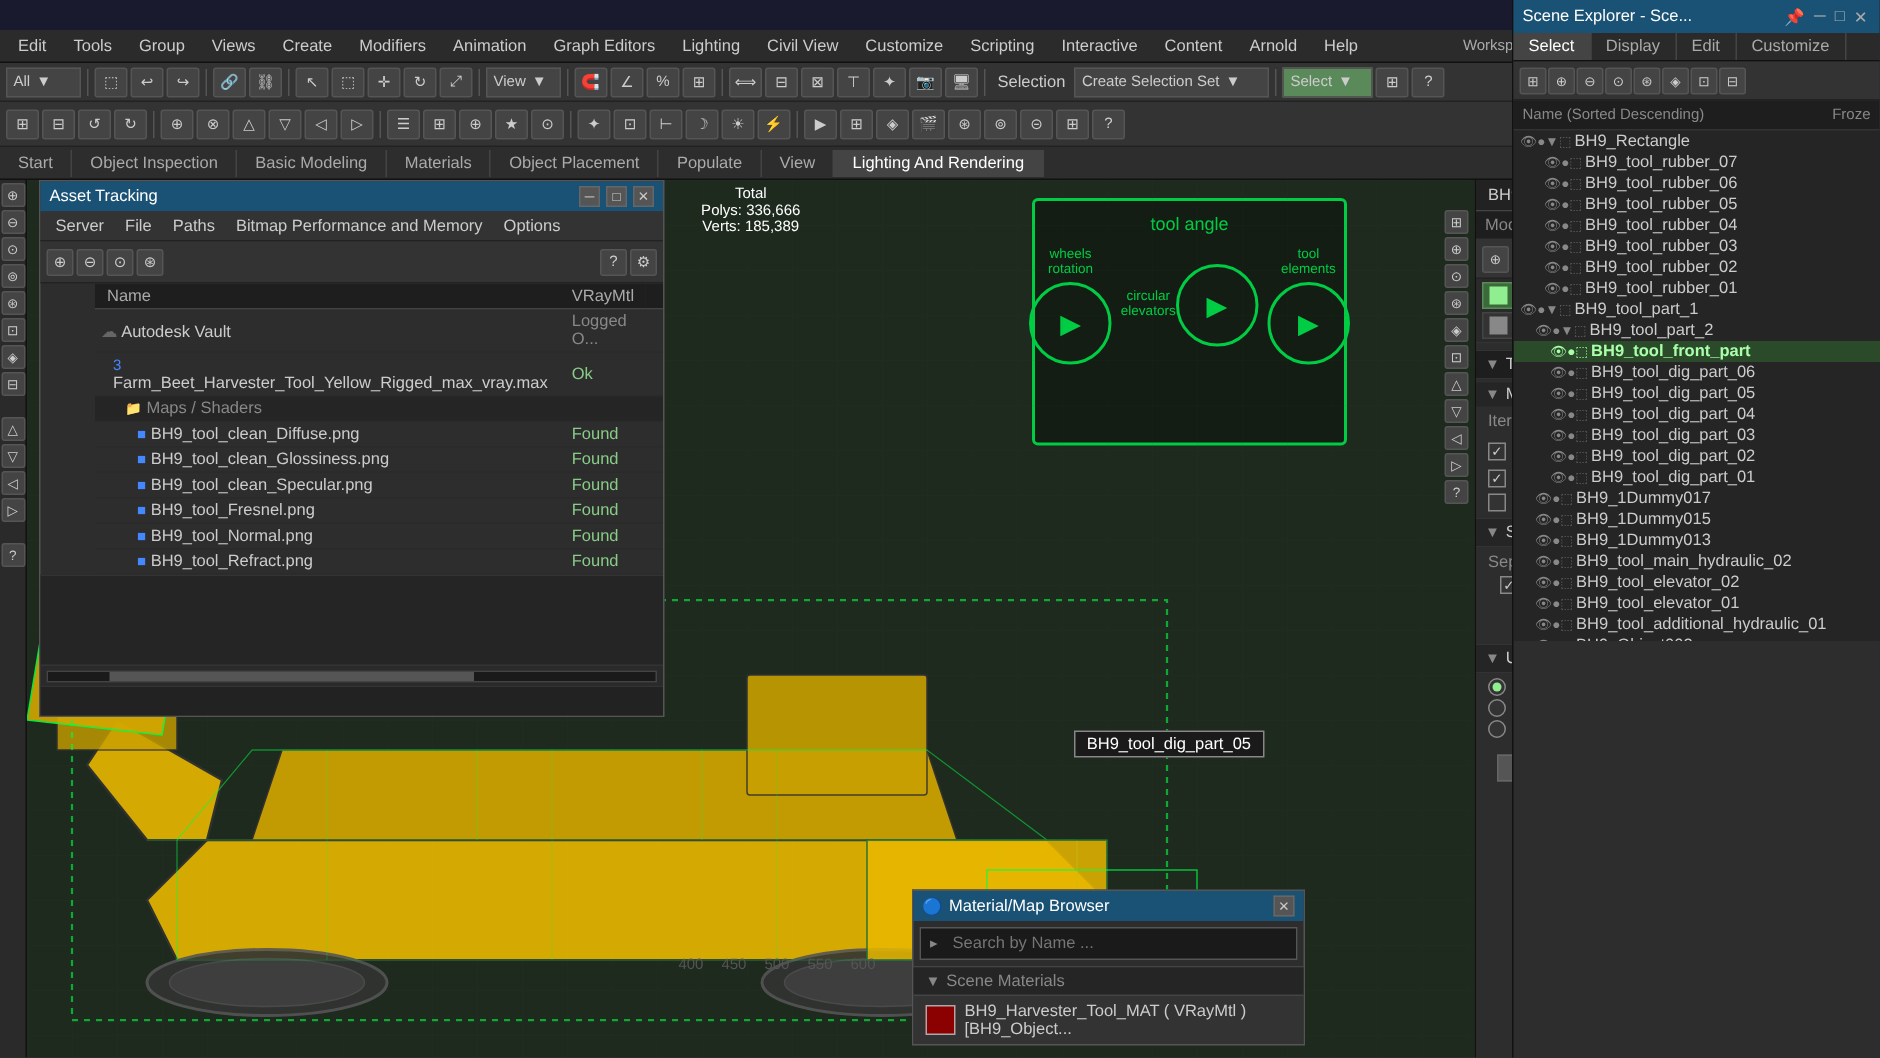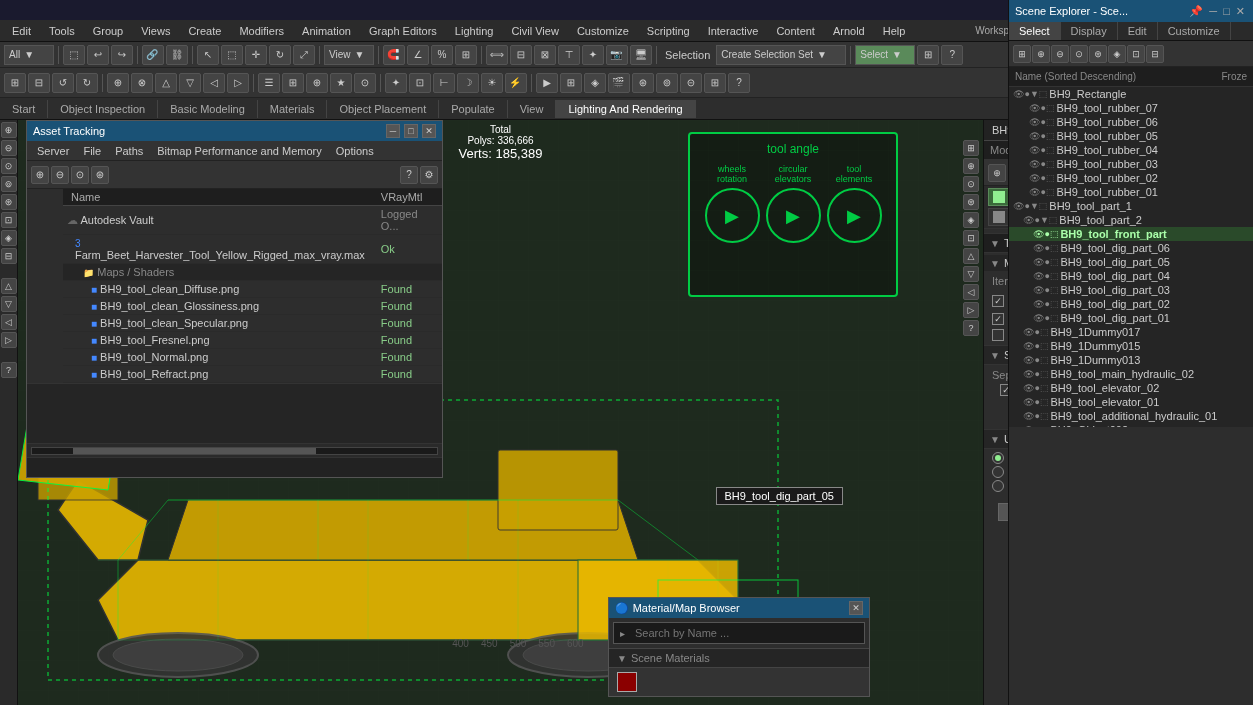--- a/index.html
+++ b/index.html
@@ -241,35 +241,35 @@
     <div style="position:absolute; top:4px; left:8px; display:flex; align-items:center; gap:4px; z-index:5;">
       <span style="color:#aaa;font-size:11px;">[+]</span>
       <span style="color:#aaa;font-size:11px;">[Perspective]</span>
       <span style="color:#aaa;font-size:11px;">[Standard]</span>
       <span style="color:#aaa;font-size:11px;">[Edged Faces]</span>
     </div>
 
     <div style="position:absolute; top:4px; left:50%; transform:translateX(-50%); z-index:5; text-align:center;">
       <div style="color:#fff;font-size:10px;">Total</div>
       <div style="color:#fff;font-size:10px;">Polys:  336,666</div>
-      <div style="color:#fff;font-size:13px;">Verts:  185,389</div>
+      <div style="color:#fff;font-size:10px;">Verts:  185,389</div>
     </div>
 
     <div style="position:absolute; top:12px; right:85px; width:210px; height:165px; border: 2px solid #00cc44; border-radius:4px; padding:8px; background: rgba(0,0,0,0.3);">
       <div style="color:#00cc44; font-size:12px; text-align:center; margin-bottom:8px;">tool angle</div>
       <div style="display:flex; gap:6px; justify-content:center;">
 
         <div style="display:flex; flex-direction:column; align-items:center;">
           <div style="color:#00cc44; font-size:9px; text-align:center; margin-bottom:4px;">wheels<br>rotation</div>
           <div style="width:55px;height:55px;border:2px solid #00cc44;border-radius:50%;display:flex;align-items:center;justify-content:center;">
             <span style="color:#00cc44;font-size:18px;">▶</span>
           </div>
         </div>
 
-        <div style="display:flex; flex-direction:column; align-items:center;justify-content:center;">
+        <div style="display:flex; flex-direction:row; align-items:center;justify-content:center;">
           <div style="color:#00cc44; font-size:9px; text-align:center; margin-bottom:4px;">circular<br>elevators</div>
           <div style="width:55px;height:55px;border:2px solid #00cc44;border-radius:50%;display:flex;align-items:center;justify-content:center;">
             <span style="color:#00cc44;font-size:18px;">▶</span>
           </div>
         </div>
 
         <div style="display:flex; flex-direction:column; align-items:center;">
           <div style="color:#00cc44; font-size:9px; text-align:center; margin-bottom:4px;">tool<br>elements</div>
           <div style="width:55px;height:55px;border:2px solid #00cc44;border-radius:50%;display:flex;align-items:center;justify-content:center;">
             <span style="color:#00cc44;font-size:18px;">▶</span>
@@ -492,20 +492,21 @@
           <span style="color:#888;font-size:10px;">▸</span>
           <input type="text" style="flex: 1 1 0%; background: transparent; border: none; color: rgb(204, 204, 204); font-size: 11px; outline: none;" placeholder="Search by Name ...">
         </div>
       </div>
       <div style="padding:3px 8px; background:#252525; border-bottom:1px solid #444; display:flex; align-items:center; gap:4px;">
         <span style="color:#888;font-size:10px;">▼</span>
         <span style="color:#888;font-size:11px;">Scene Materials</span>
       </div>
       <div style="padding:4px 8px; display:flex; align-items:center; gap:6px; background:#333;">
         <div style="width:20px;height:20px;background:#8B0000;border:1px solid #aaa;flex-shrink:0;"></div>
+        <span style="font-size:11px;color:#ccc;">BH9_Harvester_Tool_MAT  ( VRayMtl )  [BH9_Object...</span>
       </div>
     </div>
   </div>
 
   <div id="scene-explorer" style="width:245px; background:#2d2d2d; border-left:1px solid #111; display:flex; flex-direction:column; flex-shrink:0;">
 
     <div class="se-titlebar">
       <span>Scene Explorer - Sce...</span>
       <div style="display:flex; gap:2px;">
         <span style="cursor:pointer;color:#aaa;padding:0 2px;">📌</span>

